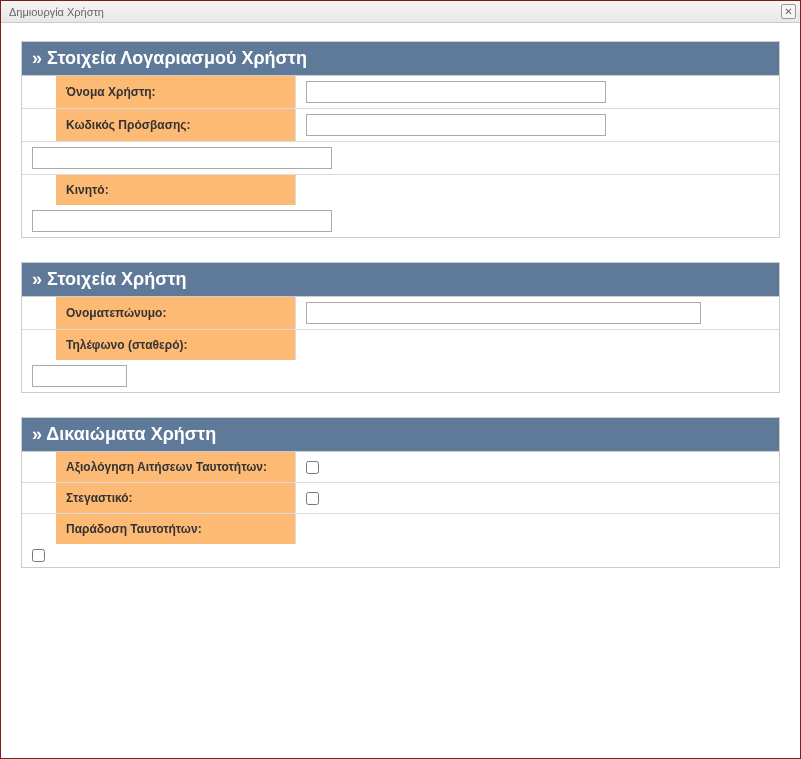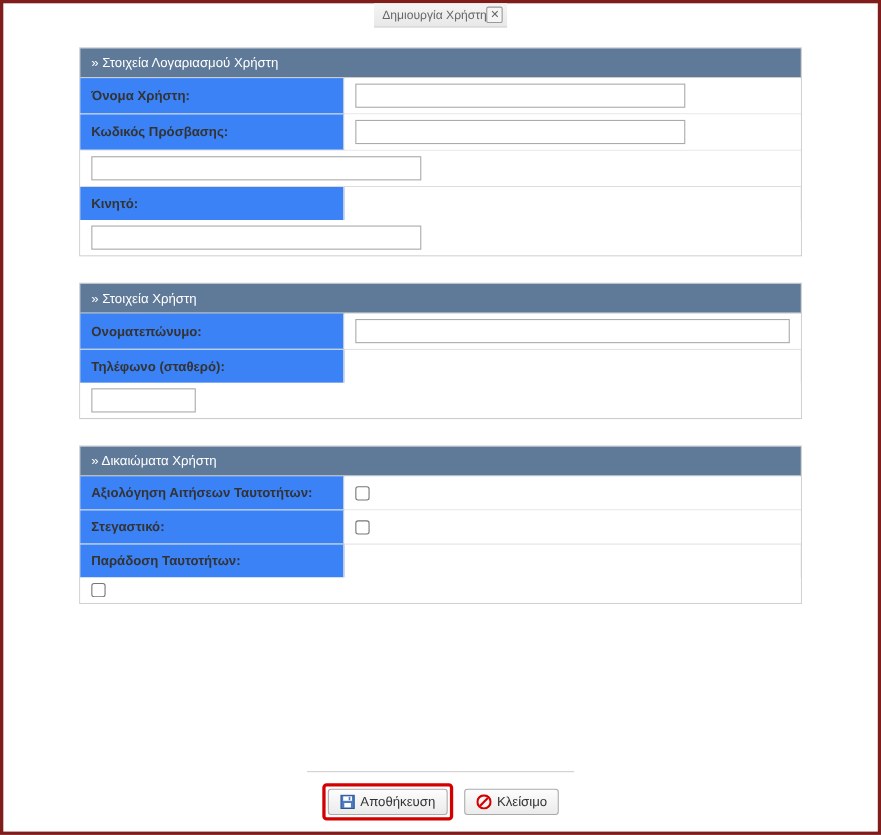--- a/index.html
+++ b/index.html
@@ -5,25 +5,24 @@
     * { box-sizing: border-box; margin: 0; padding: 0; }
     body {
       font-family: Arial, Helvetica, sans-serif;
       font-size: 12px;
       background: #fff;
       color: #333;
     }
     .window {
       width: 801px;
       height: 759px;
-      border: 3px solid #7f1d1d;
+      border: 1px solid #7f1d1d;
       display: flex;
       flex-direction: column;
       background: #fff;
-      align-items: center;
     }
     .titlebar {
       background: linear-gradient(to bottom, #f5f5f5, #e8e8e8);
       border-bottom: 1px solid #c9c9c9;
       height: 22px;
       display: flex;
       align-items: center;
       justify-content: space-between;
       padding: 0 4px 0 8px;
       font-size: 11px;
@@ -48,44 +47,45 @@
       padding: 18px 20px;
       overflow: auto;
     }
     .section {
       margin-bottom: 24px;
       border: 1px solid #ccc;
     }
     .section-header {
       background: #5f7a99;
       color: #fff;
-      font-weight: normal;
-      font-size: 12px;
+      font-weight: bold;
+      font-size: 18px;
       padding: 6px 10px;
       border-bottom: 1px solid #ccc;
     }
     .form-row {
       display: flex;
       border-bottom: 1px solid #dcdcdc;
     }
     .form-row:last-child {
       border-bottom: none;
       flex-direction: column;
     }
     .form-label {
       width: 240px;
       min-width: 240px;
-      background: #3b82f6;
+      background: #fdba74;
       padding: 8px 10px;
       font-size: 12px;
       font-weight: bold;
       border-right: 1px solid #dcdcdc;
       display: flex;
       align-items: center;
       color: #333;
+      margin-left: 34px;
     }
     .form-field {
       flex: 1;
       padding: 5px 10px;
       display: flex;
       align-items: center;
       background: #fff;
     }
     input[type="text"], input[type="password"] {
       border: 1px solid #aaa;
@@ -218,37 +218,13 @@
       <div class="form-row">
         <div class="form-label">Παράδοση Ταυτοτήτων:</div>
         <div class="form-field">
           <input type="checkbox" style="">
         </div>
       </div>
     </div>
 
   </div>
 
-  <div class="footer">
-    <span class="save-highlight">
-      <button class="btn">
-        <span class="btn-icon">
-          <svg width="14" height="14" viewBox="0 0 14 14">
-            <rect x="1" y="1" width="12" height="12" fill="#4d7bbf" stroke="#2a5699"></rect>
-            <rect x="3" y="2" width="8" height="4" fill="#fff"></rect>
-            <rect x="4" y="8" width="6" height="4" fill="#fff"></rect>
-            <rect x="8" y="2.5" width="1.5" height="3" fill="#4d7bbf"></rect>
-          </svg>
-        </span>
-        <span>Αποθήκευση</span>
-      </button>
-    </span>
-    <button class="btn">
-      <span class="btn-icon">
-        <svg width="14" height="14" viewBox="0 0 14 14">
-          <circle cx="7" cy="7" r="6" fill="none" stroke="#d40000" stroke-width="2"></circle>
-          <line x1="3.5" y1="10.5" x2="10.5" y2="3.5" stroke="#d40000" stroke-width="2"></line>
-        </svg>
-      </span>
-      <span>Κλείσιμο</span>
-    </button>
-  </div>
 </div>
 
 </body></html>

